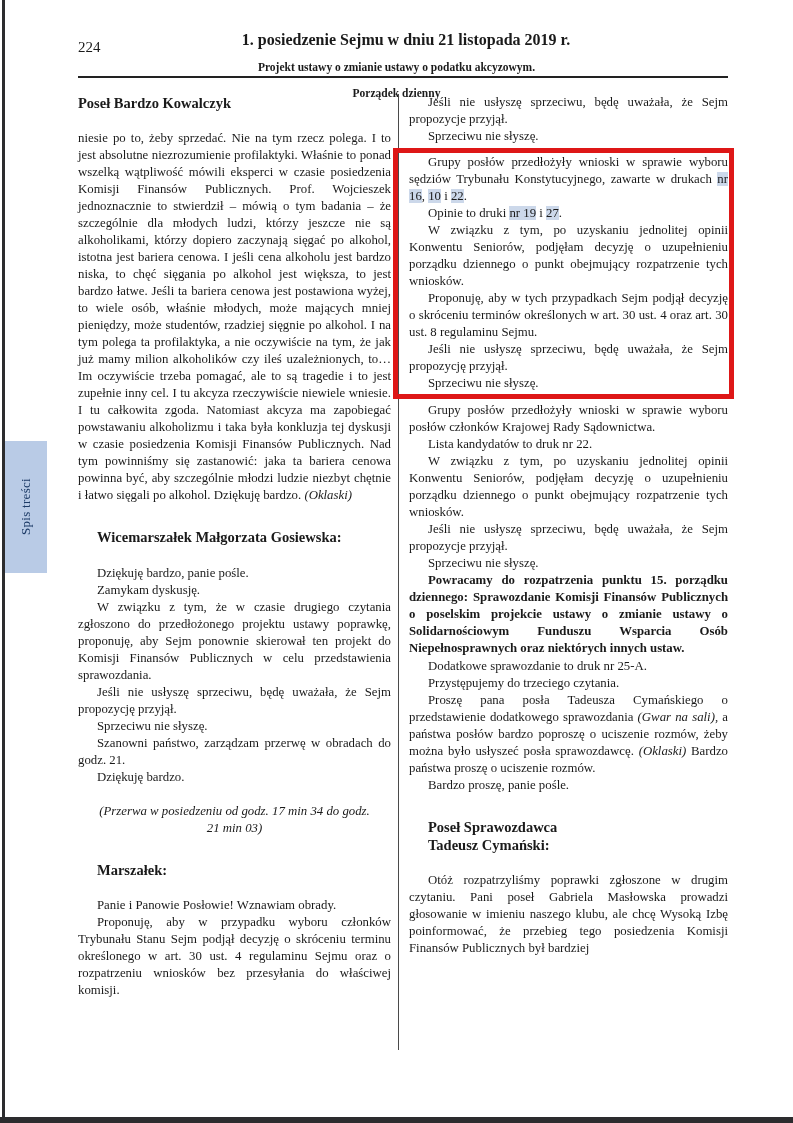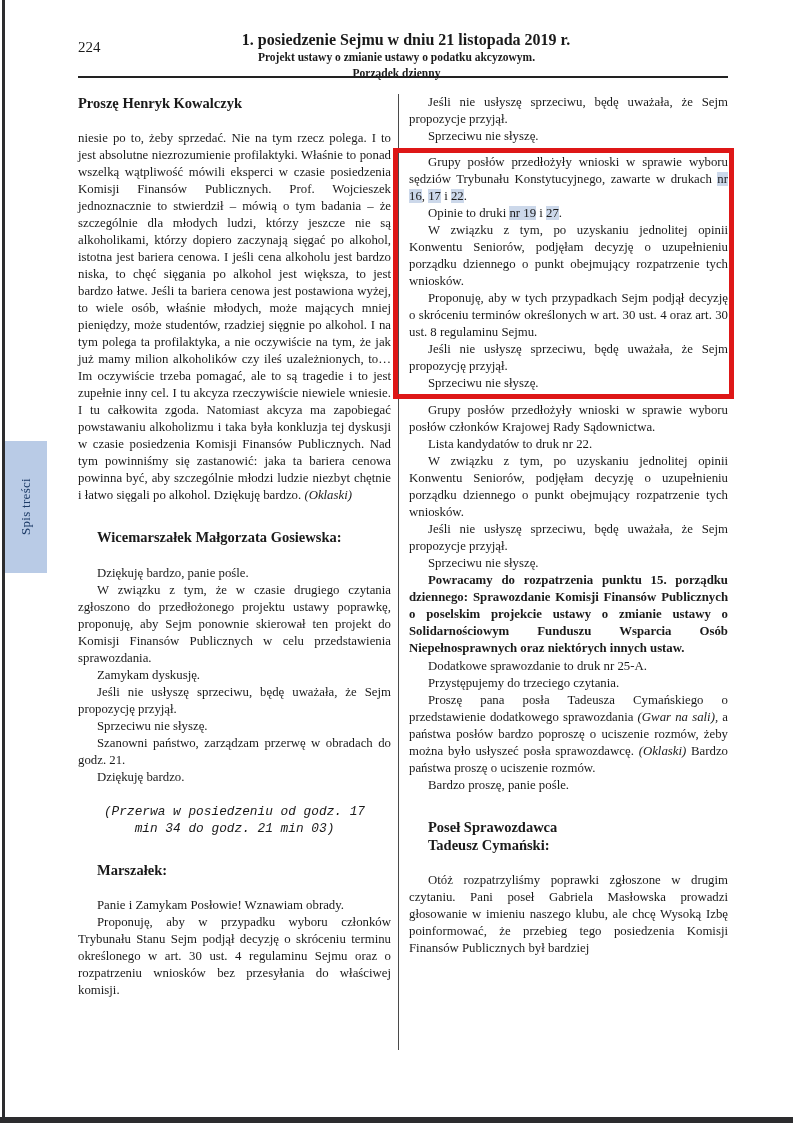--- a/index.html
+++ b/index.html
@@ -13,33 +13,33 @@
   html,body{margin:0;padding:0;}
   body{
     width:793px;height:1123px;position:relative;background:#ffffff;
     font-family:"Liberation Serif","DejaVu Serif",serif;color:var(--ink);
     overflow:hidden;
   }
   .edge-left{position:absolute;left:2px;top:0;width:3px;height:1123px;background:var(--rule);}
   .edge-bottom{position:absolute;left:0;bottom:0;width:793px;height:6px;background:var(--rule);}
   .page-header{position:absolute;top:31px;left:0;width:100%;text-align:center;line-height:1.15;}
   .h1{font-size:16px;font-weight:bold;padding-left:19px;}
-  .h2{font-size:11.5px;font-weight:bold;margin-top:2px;}
+  .h2{font-size:11.5px;font-weight:bold;margin-top:12px;}
   .page-number{position:absolute;left:78px;top:39px;font-size:15px;}
   .header-rule{position:absolute;left:78px;top:76px;width:650px;height:0;border-top:2px solid #222;}
   .col-divider{position:absolute;left:398px;top:94px;width:1px;height:956px;background:#4a4a4a;}
   .columns{position:absolute;left:78px;top:94px;width:650px;display:flex;}
   .col{font-size:12.8px;line-height:1.33;}
   .col-left{width:313px;margin-right:18px;}
   .col-right{width:319px;margin-left:0;padding-left:0;position:relative;}
   .col-right{margin-left:auto;}
   p{margin:0;text-align:justify;text-indent:19px;}
   .para_flush{text-indent:0;}
   .para_bold{font-weight:bold;}
-  .stage{text-align:center;text-indent:0;font-style:italic;margin:17px 14px;font-family:Liberation Mono, monospace;}
+  .stage{text-align:center;text-indent:0;font-style:italic;margin:17px 14px;}
   .speaker{font-weight:bold;font-size:14.5px;line-height:1.25;padding-left:19px;margin:24px 0 18px;}
   .speaker.flush{padding-left:0;}
   .col > :first-child{margin-top:0;}
   em{font-style:italic;}
   .hl{background:var(--selection-blue);}
   .red-box{
     position:relative;z-index:2;
     border:5px solid var(--box-red);
     margin:3px -6px 3px -16px;
     padding:1px 1px 2px 11px;
@@ -71,45 +71,45 @@
 <div class="header-rule"></div>
 <div class="col-divider"></div>
 
 <div class="sidebar-tab">
   <span>Spis treści</span>
 </div>
 
 <div class="columns">
   <div class="col col-left">
       <div class="speaker flush">
-        <div>Proszę Henryk Kowalczyk</div>
+        <div>Poseł Bardzo Kowalczyk</div>
       </div>
       <p class="para_flush"><span>niesie po to, żeby sprzedać. Nie na tym rzecz polega. I to jest absolutne niezrozumienie profilaktyki. Właśnie to ponad wszelką wątpliwość mówili eksperci w czasie posiedzenia Komisji Finansów Publicznych. Prof. Wojcieszek jednoznacznie to stwierdził – mówią o tym badania – że szczególnie dla młodych ludzi, którzy jeszcze nie są alkoholikami, którzy dopiero zaczynają sięgać po alkohol, istotna jest bariera cenowa. I jeśli cena alkoholu jest bardzo niska, to chęć sięgania po alkohol jest większa, to jest bardzo łatwe. Jeśli ta bariera cenowa jest postawiona wyżej, to wiele osób, właśnie młodych, może mających mniej pieniędzy, może studentów, rzadziej sięgnie po alkohol. I na tym polega ta profilaktyka, a nie oczywiście na tym, że jak już mamy milion alkoholików czy ileś uzależnionych, to… Im oczywiście trzeba pomagać, ale to są tragedie i to jest zupełnie inny cel. I tu akcyza rzeczywiście niewiele wniesie. I tu całkowita zgoda. Natomiast akcyza ma zapobiegać powstawaniu alkoholizmu i taka była konkluzja tej dyskusji w czasie posiedzenia Komisji Finansów Publicznych. Nad tym powinniśmy się zastanowić: jaka ta bariera cenowa powinna być, aby szczególnie młodzi ludzie niezbyt chętnie i łatwo sięgali po alkohol. Dziękuję bardzo. </span><em>(Oklaski)</em></p>
       <div class="speaker">
         <div>Wicemarszałek Małgorzata Gosiewska:</div>
       </div>
       <p class="para">Dziękuję bardzo, panie pośle.</p>
+      <p class="para">Zamykam dyskusję.</p>
       <p class="para">W związku z tym, że w czasie drugiego czytania zgłoszono do przedłożonego projektu ustawy poprawkę, proponuję, aby Sejm ponownie skierował ten projekt do Komisji Finansów Publicznych w celu przedstawienia sprawozdania.</p>
-      <p class="para">Zamykam dyskusję.</p>
       <p class="para">Jeśli nie usłyszę sprzeciwu, będę uważała, że Sejm propozycję przyjął.</p>
       <p class="para">Sprzeciwu nie słyszę.</p>
       <p class="para">Szanowni państwo, zarządzam przerwę w obradach do godz. 21.</p>
       <p class="para">Dziękuję bardzo.</p>
       <p class="stage">(Przerwa w posiedzeniu od godz. 17 min 34 do godz. 21 min 03)</p>
       <div class="speaker">
         <div>Marszałek:</div>
       </div>
-      <p class="para">Panie i Zamykam Posłowie! Wznawiam obrady.</p>
+      <p class="para">Panie i Panowie Posłowie! Wznawiam obrady.</p>
       <p class="para">Proponuję, aby w przypadku wyboru członków Trybunału Stanu Sejm podjął decyzję o skróceniu terminu określonego w art. 30 ust. 4 regulaminu Sejmu oraz o rozpatrzeniu wniosków bez przesyłania do właściwej komisji.</p>
     </div>
   <div class="col col-right">
       <p class="para">Jeśli nie usłyszę sprzeciwu, będę uważała, że Sejm propozycje przyjął.</p>
       <p class="para">Sprzeciwu nie słyszę.</p>
       <div class="red-box">
-        <p class="para"><span>Grupy posłów przedłożyły wnioski w sprawie wyboru sędziów Trybunału Konstytucyjnego, zawarte w drukach </span><span class="hl">nr 16</span><span>, </span><span class="hl">17</span><span> i </span><span class="hl">22</span><span>.</span></p>
+        <p class="para"><span>Grupy posłów przedłożyły wnioski w sprawie wyboru sędziów Trybunału Konstytucyjnego, zawarte w drukach </span><span class="hl">nr 16</span><span>, </span><span class="hl">10</span><span> i </span><span class="hl">22</span><span>.</span></p>
         <p class="para"><span>Opinie to druki </span><span class="hl">nr 19</span><span> i </span><span class="hl">27</span><span>.</span></p>
         <p class="para">W związku z tym, po uzyskaniu jednolitej opinii Konwentu Seniorów, podjęłam decyzję o uzupełnieniu porządku dziennego o punkt obejmujący rozpatrzenie tych wniosków.</p>
         <p class="para">Proponuję, aby w tych przypadkach Sejm podjął decyzję o skróceniu terminów określonych w art. 30 ust. 4 oraz art. 30 ust. 8 regulaminu Sejmu.</p>
         <p class="para">Jeśli nie usłyszę sprzeciwu, będę uważała, że Sejm propozycję przyjął.</p>
         <p class="para">Sprzeciwu nie słyszę.</p>
       </div>
       <p class="para">Grupy posłów przedłożyły wnioski w sprawie wyboru posłów członków Krajowej Rady Sądownictwa.</p>
       <p class="para">Lista kandydatów to druk nr 22.</p>
       <p class="para">W związku z tym, po uzyskaniu jednolitej opinii Konwentu Seniorów, podjęłam decyzję o uzupełnieniu porządku dziennego o punkt obejmujący rozpatrzenie tych wniosków.</p>
       <p class="para">Jeśli nie usłyszę sprzeciwu, będę uważała, że Sejm propozycje przyjął.</p>

